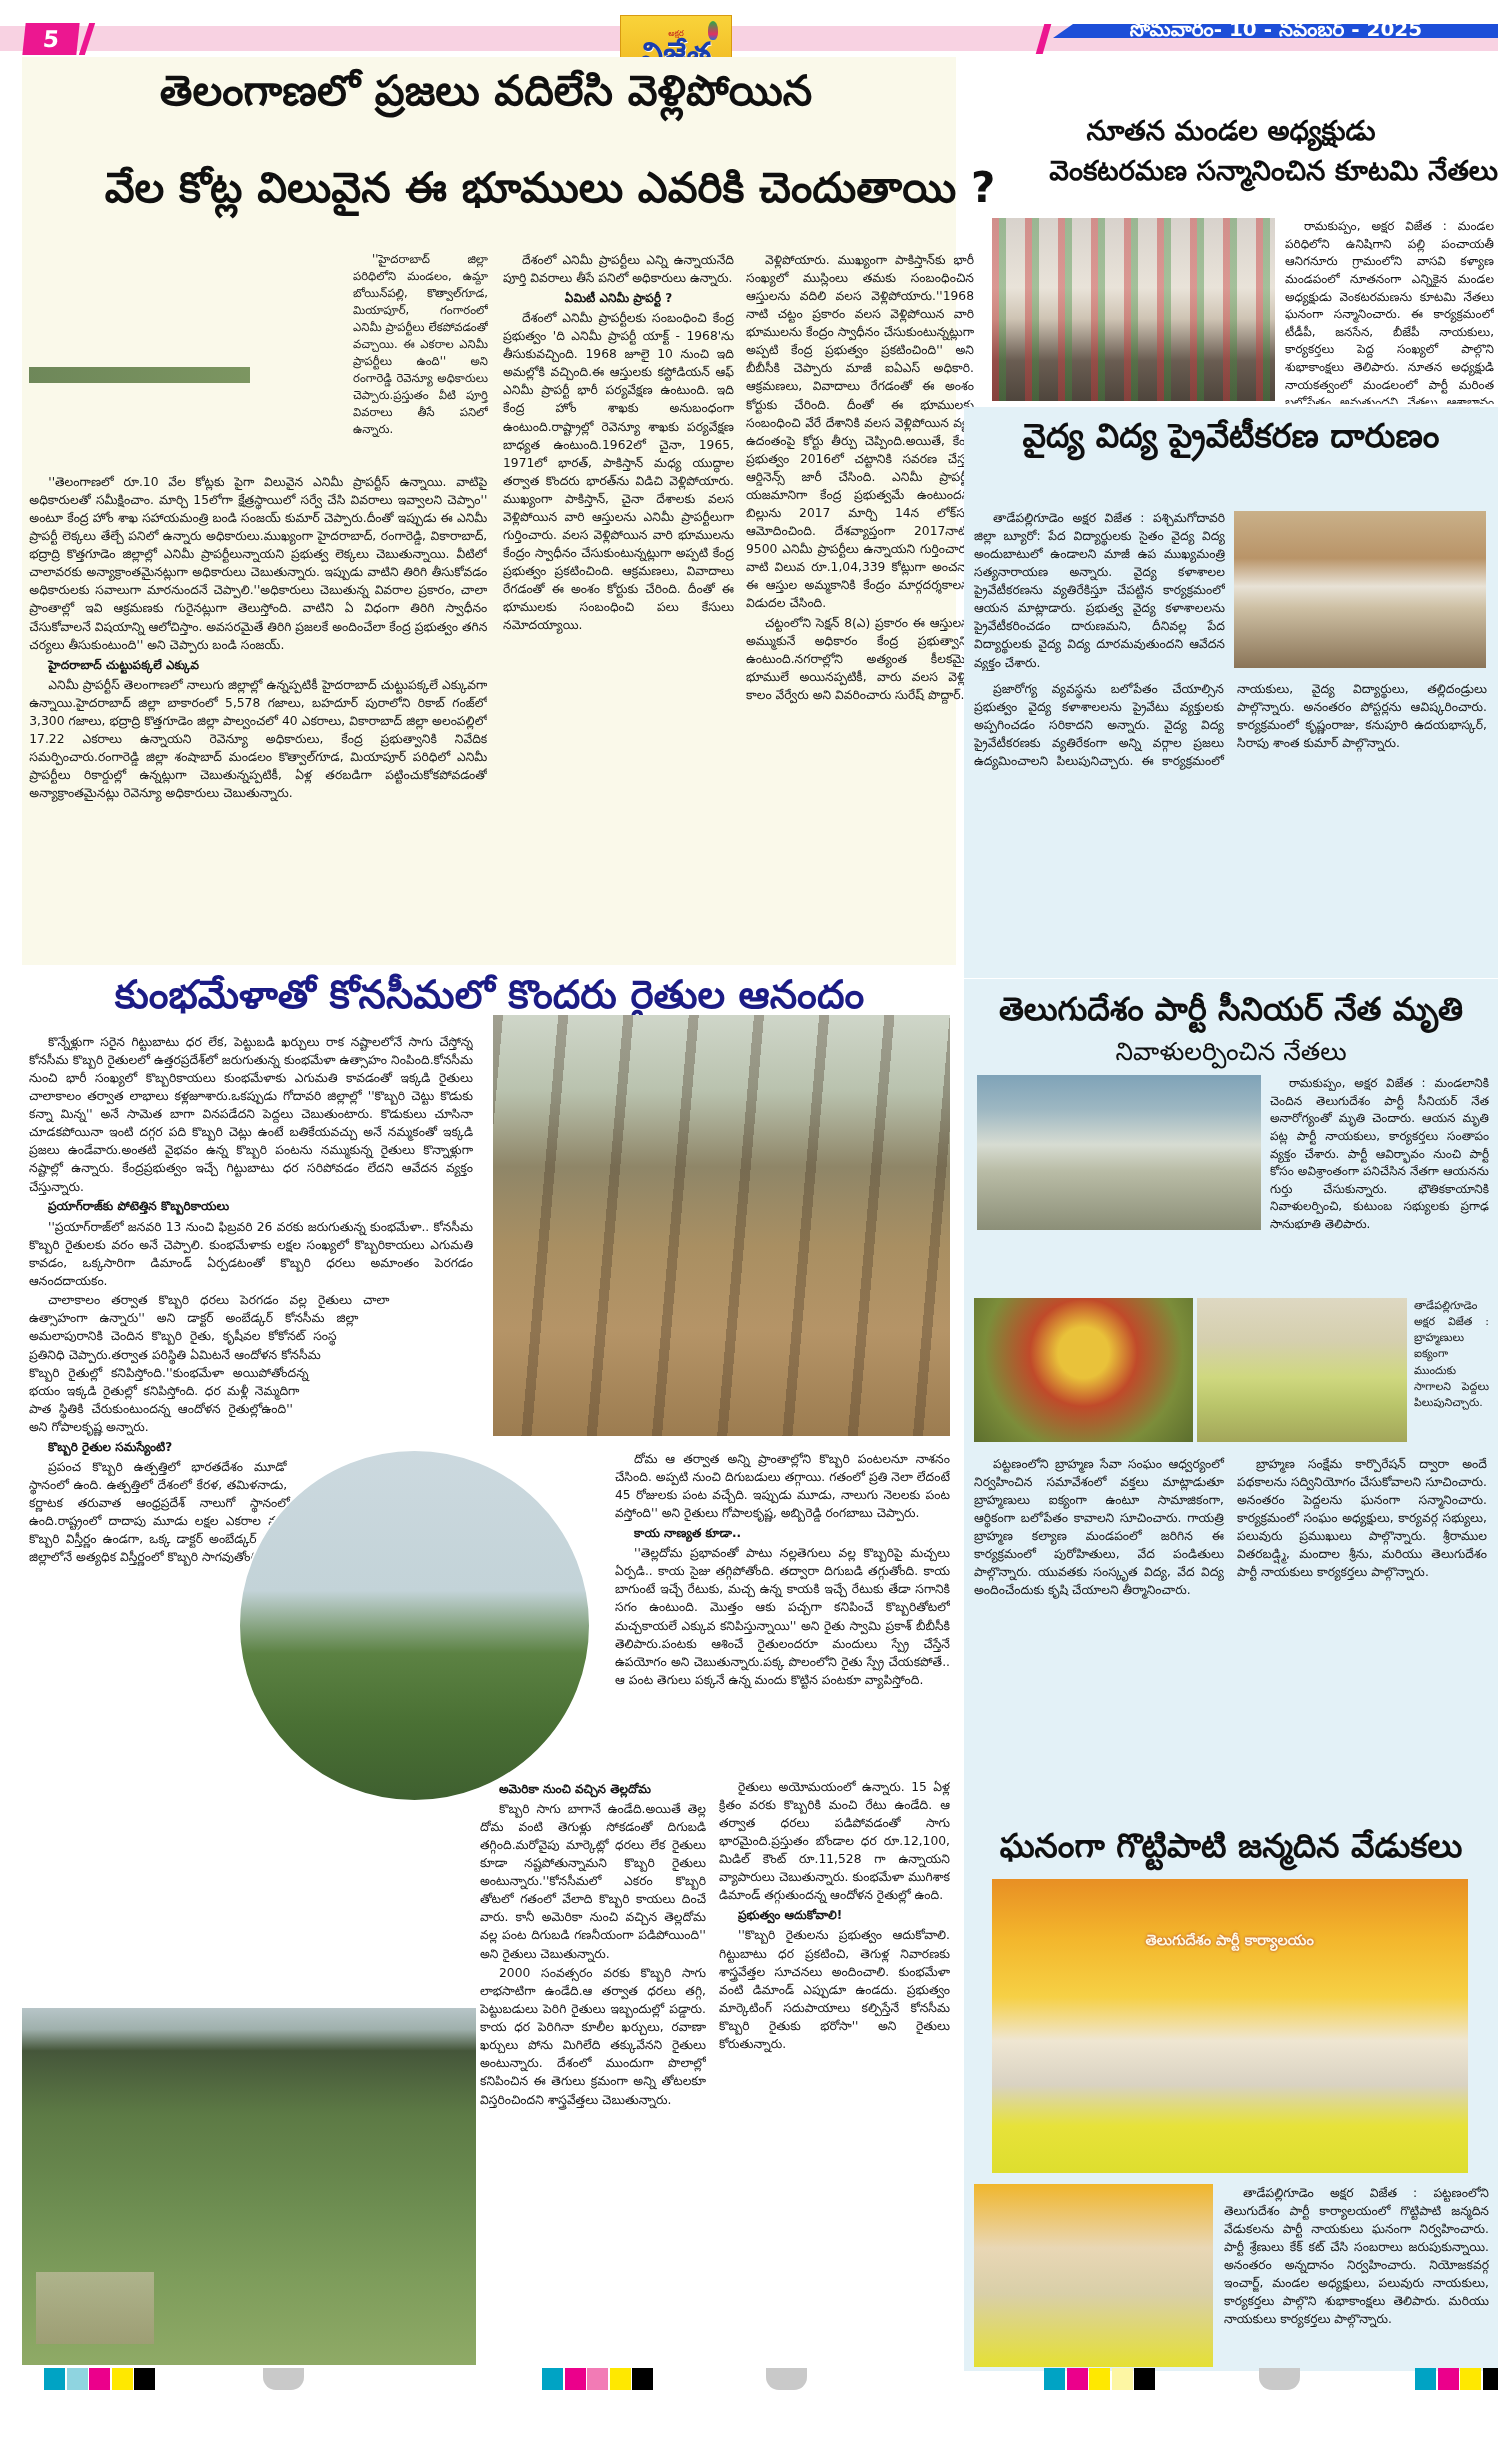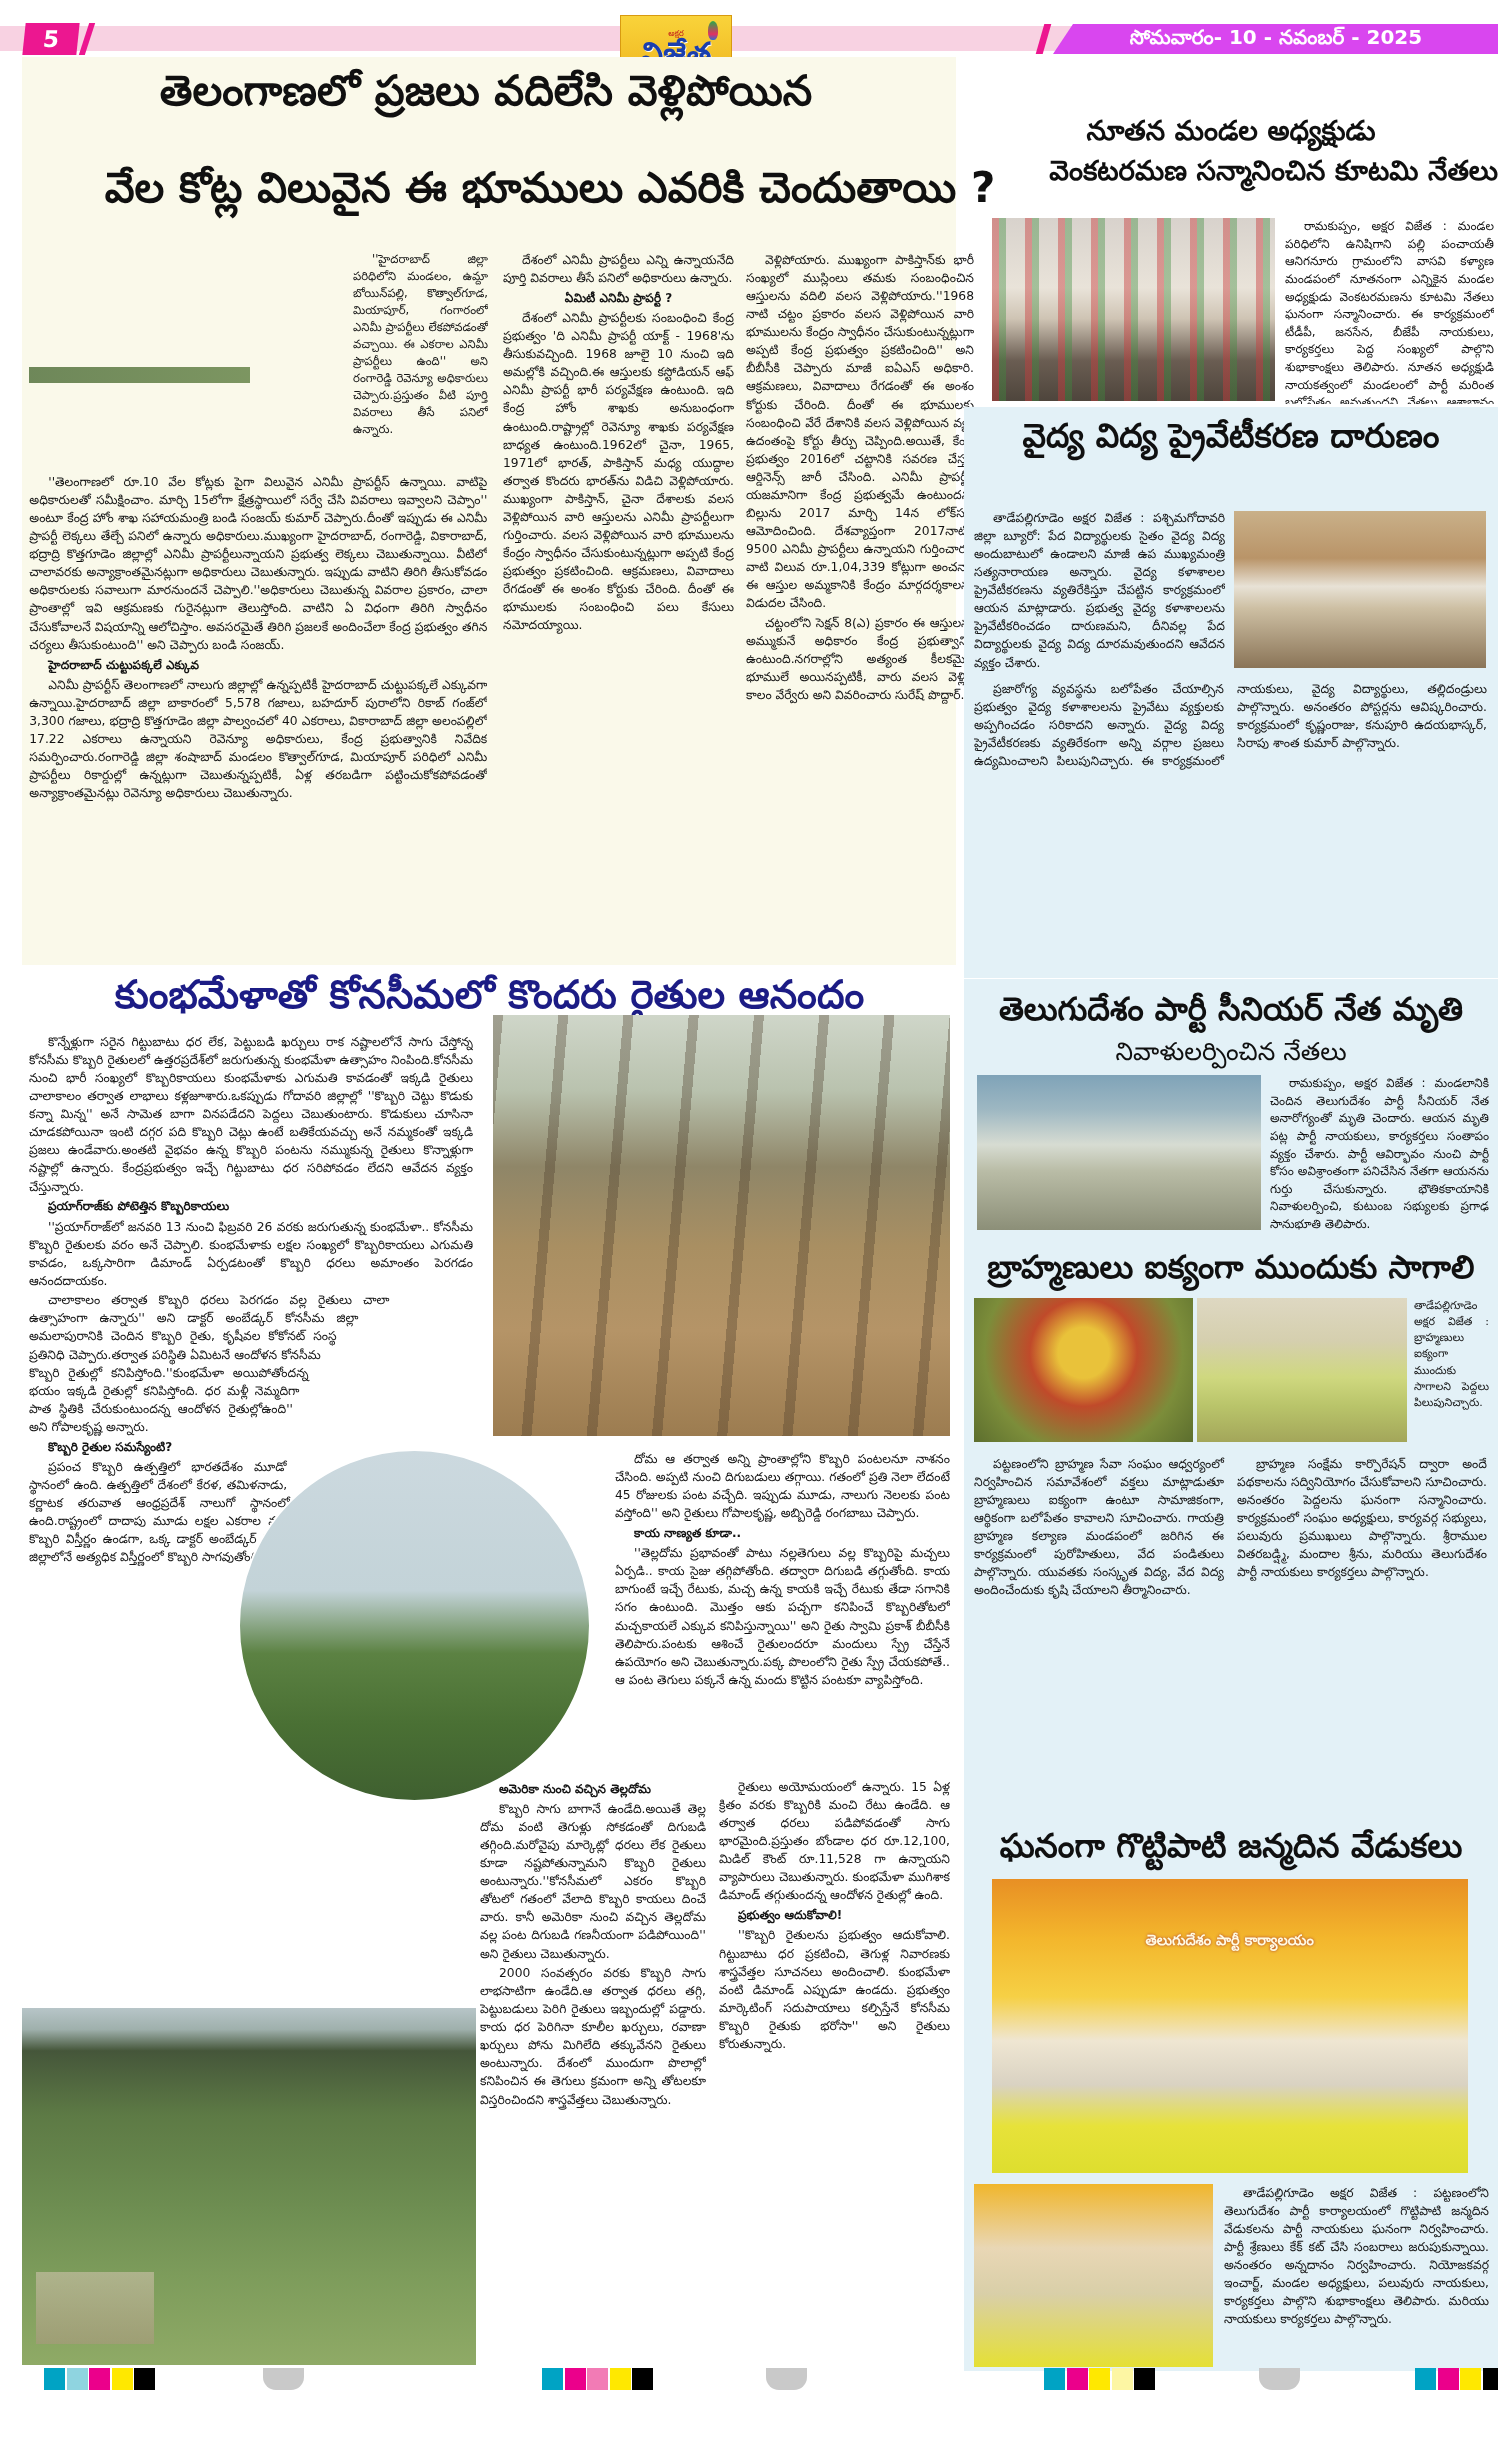--- a/index.html
+++ b/index.html
@@ -8,21 +8,21 @@
     font-family:"DejaVu Sans","Liberation Sans",sans-serif;color:#141414;
     overflow:hidden;
   }
   .abs{position:absolute;}
   
   .topbar{left:0;top:26px;width:1499px;height:25px;background:#f8d2e2;}
   .pagenum{left:24px;top:23px;width:54px;height:32px;background:#ec1790;
     transform:skewX(-6deg);display:flex;align-items:center;justify-content:center;
     color:#fff;font-size:23px;font-weight:bold;}
   .pagenum-slash{left:84px;top:23px;width:5.8px;height:32px;background:#ec1790;transform:skewX(-18deg);}
-  .datebar{left:1053px;top:24px;width:446px;height:30px;background:#d946ef;
+  .datebar{left:1053px;top:24px;width:446px;height:14px;background:#1d4ed8;
     clip-path:polygon(20px 0,100% 0,100% 100%,0 100%);
     display:flex;align-items:center;justify-content:center;color:#fff;
     font-size:20px;font-weight:bold;}
   .datebar-slash{left:1040px;top:24px;width:6.5px;height:30px;background:#ec1790;transform:skewX(-16deg);}
   .logo{left:620px;top:14.5px;width:110px;height:70px;background:linear-gradient(180deg,#f9d33a,#eeb31c);
     border:0.7px solid #d89a10;display:flex;flex-direction:column;align-items:center;justify-content:center;}
   .logo .tag{font-size:8px;color:#c01818;line-height:1;}
   .logo .ttl{font-size:32px;font-weight:bold;color:#1a3fae;line-height:1.05;text-shadow:0.7px 0.7px 0 #fff;}
   .logo .feather{position:absolute;right:13px;top:5.8px;width:10px;height:19px;
     background:linear-gradient(180deg,#2ba84a,#e33061 70%,#2b6fd4);border-radius:50% 50% 40% 40%;}
@@ -178,21 +178,20 @@
 <div class="abs paleblue" style="left:964px;top:979px;width:534px;height:258px;">
   <div class="abs hl" style="left:0;top:11.6px;width:534px;font-size:32px;">తెలుగుదేశం పార్టీ సీనియర్ నేత మృతి</div>
   <div class="abs hl" style="left:0;top:59px;width:534px;font-size:25px;font-weight:500;">నివాళులర్పించిన నేతలు</div>
   <div class="abs ph ph-tent" style="left:13px;top:96px;width:284px;height:155px;"></div>
   <div class="abs bodytxt" style="left:306px;top:96px;width:219px;height:158px;font-size:12px;">
     <p>రామకుప్పం, అక్షర విజేత : మండలానికి చెందిన తెలుగుదేశం పార్టీ సీనియర్ నేత అనారోగ్యంతో మృతి చెందారు. ఆయన మృతి పట్ల పార్టీ నాయకులు, కార్యకర్తలు సంతాపం వ్యక్తం చేశారు. పార్టీ ఆవిర్భావం నుంచి పార్టీ కోసం అవిశ్రాంతంగా పనిచేసిన నేతగా ఆయనను గుర్తు చేసుకున్నారు. భౌతికకాయానికి నివాళులర్పించి, కుటుంబ సభ్యులకు ప్రగాఢ సానుభూతి తెలిపారు.</p>
   </div>
 </div>
 
 <div class="abs paleblue" style="left:964px;top:1237px;width:534px;height:580px;">
-  <div class="abs hl" style="left:0;top:11.6px;width:534px;font-size:32px;">బ్రాహ్మణులు ఐక్యంగా ముందుకు సాగాలి</div>
   <div class="abs ph ph-shrine" style="left:10px;top:61px;width:219px;height:144px;"></div>
   <div class="abs ph ph-hall" style="left:233px;top:61px;width:210px;height:144px;"></div>
   <div class="abs bodytxt" style="left:450px;top:61px;width:75px;height:146px;font-size:11px;">
     <p style="text-indent:0;">తాడేపల్లిగూడెం అక్షర విజేత : బ్రాహ్మణులు ఐక్యంగా ముందుకు సాగాలని పెద్దలు పిలుపునిచ్చారు.</p>
   </div>
   <div class="abs bodytxt twocol" style="left:10px;top:218px;width:513px;height:352px;">
     <p>పట్టణంలోని బ్రాహ్మణ సేవా సంఘం ఆధ్వర్యంలో నిర్వహించిన సమావేశంలో వక్తలు మాట్లాడుతూ బ్రాహ్మణులు ఐక్యంగా ఉంటూ సామాజికంగా, ఆర్థికంగా బలోపేతం కావాలని సూచించారు. గాయత్రి బ్రాహ్మణ కల్యాణ మండపంలో జరిగిన ఈ కార్యక్రమంలో పురోహితులు, వేద పండితులు పాల్గొన్నారు. యువతకు సంస్కృత విద్య, వేద విద్య అందించేందుకు కృషి చేయాలని తీర్మానించారు.</p>
     <p>బ్రాహ్మణ సంక్షేమ కార్పొరేషన్ ద్వారా అందే పథకాలను సద్వినియోగం చేసుకోవాలని సూచించారు. అనంతరం పెద్దలను ఘనంగా సన్మానించారు. కార్యక్రమంలో సంఘం అధ్యక్షులు, కార్యవర్గ సభ్యులు, పలువురు ప్రముఖులు పాల్గొన్నారు. శ్రీరాముల వితరబడ్ష్మి, మందాల శ్రీను, మరియు తెలుగుదేశం పార్టీ నాయకులు కార్యకర్తలు పాల్గొన్నారు.</p>
   </div>
 </div>

